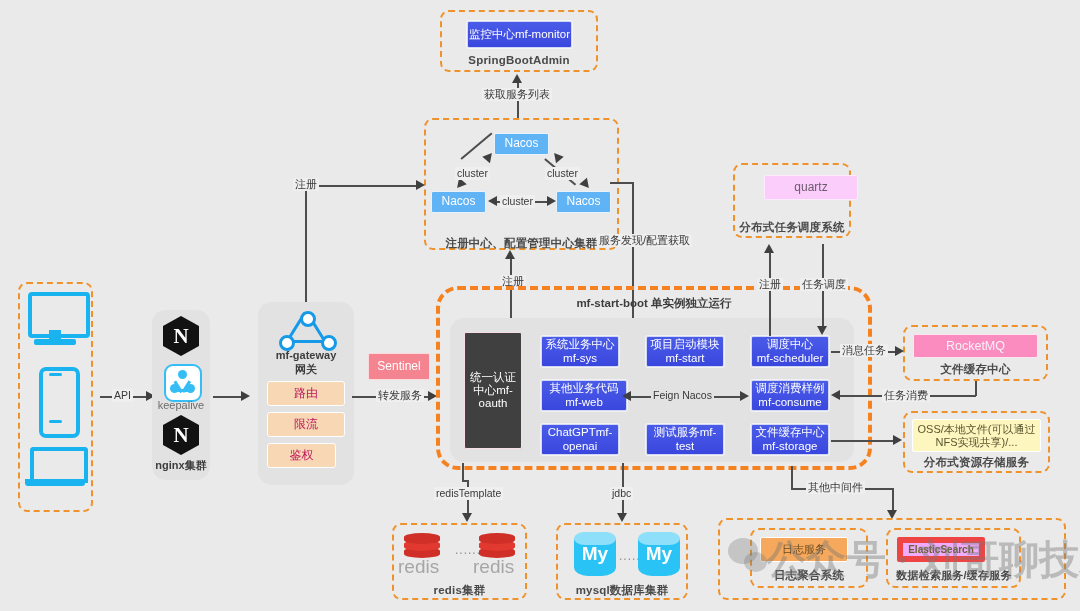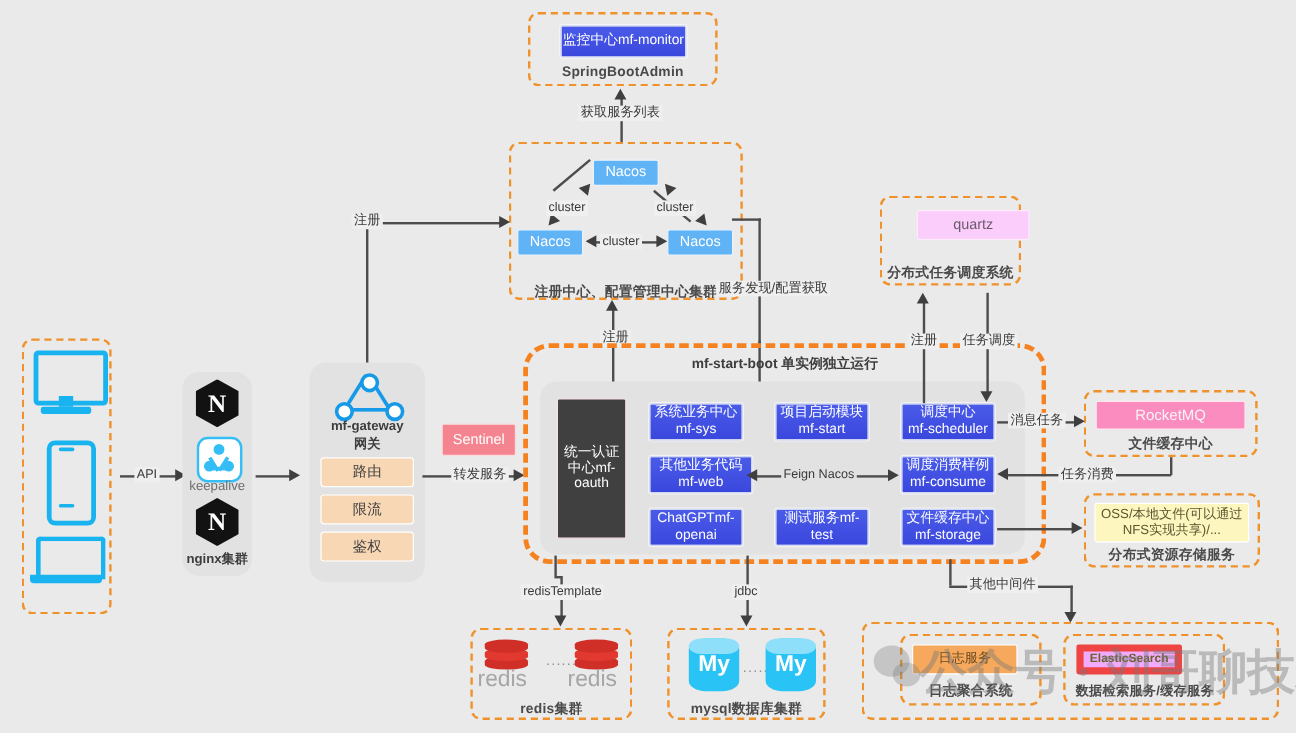--- a/index.html
+++ b/index.html
@@ -61,21 +61,21 @@
   }
   .box-violet{
     background:#fbcdfb;color:#6b5a6b;border:1px solid #fdeafd;
     font-size:12px;
   }
   .box-red{
     background:#f4848f;color:#fff;border:1px solid #fbd9dd;
     font-size:12px;
   }
   .box-peach{
-    background:#f8d7b5;color:#404040;border:1px solid #ffffff;
+    background:#f8d7b5;color:#be185d;border:1px solid #ffffff;
     font-size:12px;border-radius:3px;
   }
   .box-yellow{
     background:#fdf7bf;color:#5a5530;border:1px solid #ffffff;
     font-size:11px;
   }
   .box-orange{
     background:#f6a95c;color:#6a4a22;border:1px solid #ffffff;
     font-size:11px;
   }
@@ -275,21 +275,21 @@
   </div>
   <div class="cap cap-b" style="left:258px;top:362px;width:96px;">
     <span>网关</span>
   </div>
   <div class="box box-peach" style="left:267px;top:381px;width:78px;height:25px;">
     <span>路由</span>
   </div>
   <div class="box box-peach" style="left:267px;top:412px;width:78px;height:25px;">
     <span>限流</span>
   </div>
-  <div class="box box-peach" style="left:267px;top:443px;width:78px;height:25px;">
+  <div class="box box-peach" style="left:267px;top:443px;width:69px;height:25px;">
     <span>鉴权</span>
   </div>
 
   <div class="box box-red" style="left:368px;top:353px;width:62px;height:27px;">
     <span>Sentinel</span>
   </div>
 
   <div class="ln lnh" style="left:352px;top:396px;width:78px;"></div>
   <div class="arw arw-r" style="left:428px;top:391px;"></div>
   <div class="elab elab-cn" style="left:376px;top:389px;"><span>转发服务</span></div>

